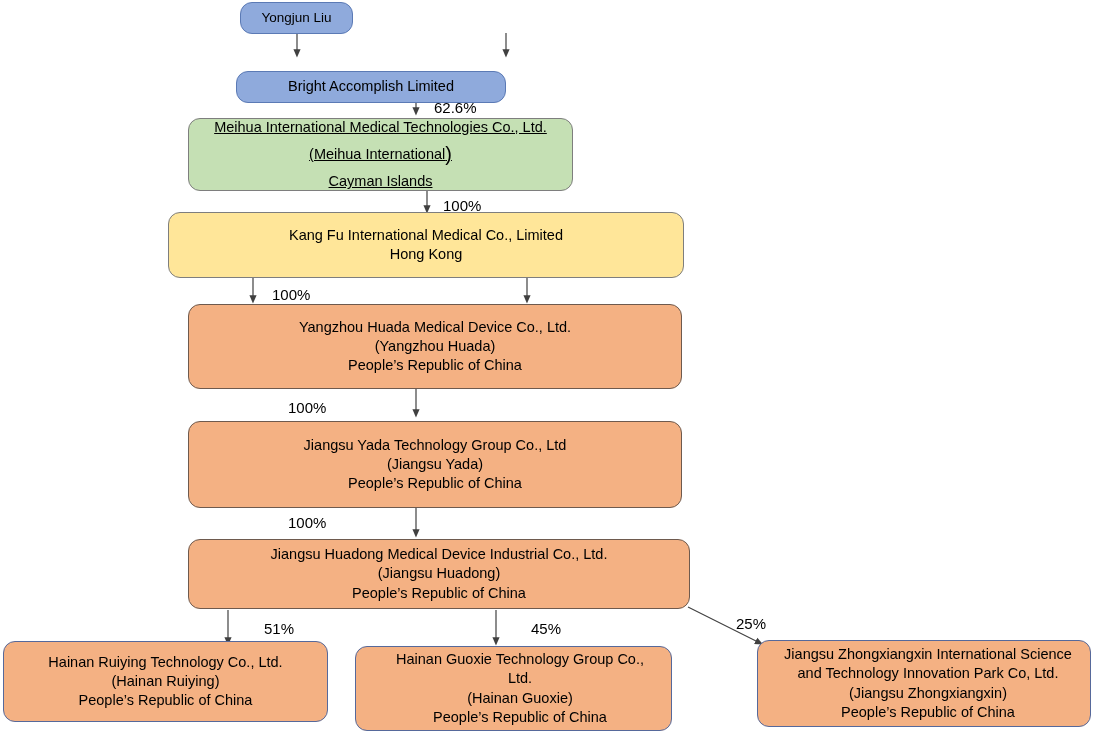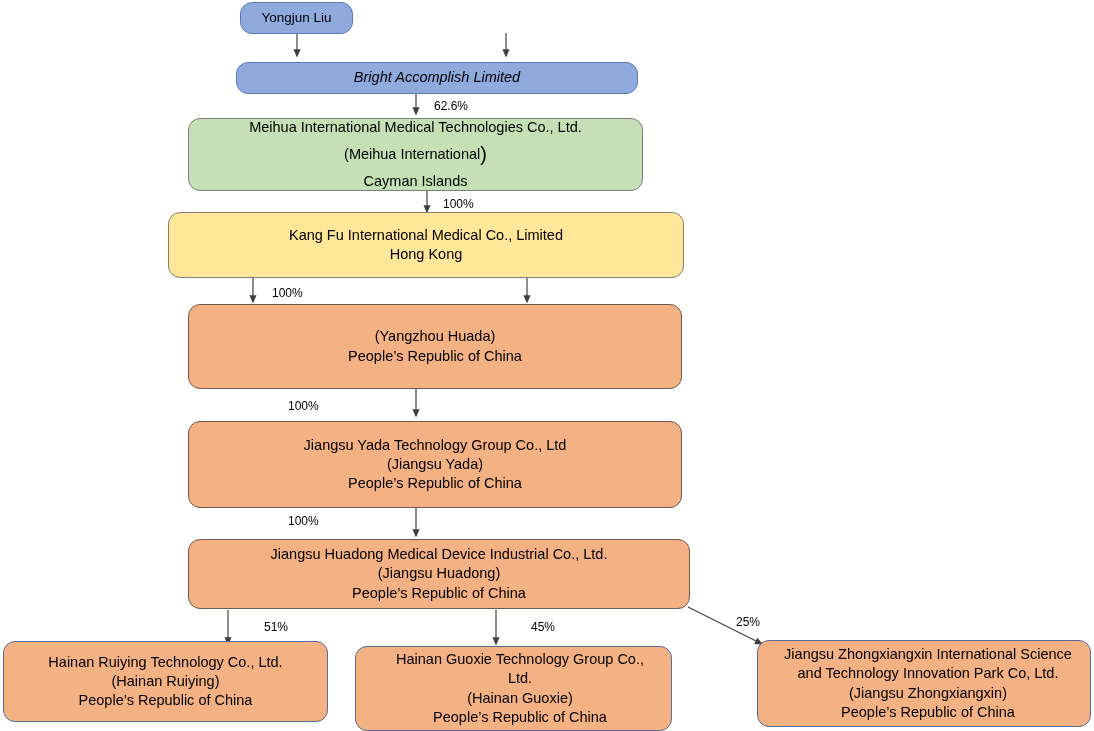--- a/index.html
+++ b/index.html
@@ -79,21 +79,21 @@
   .node-cayman .line.spaced {
     margin: 4px 0;
   }
   .node-hk .line,
   .node-prc .line,
   .node-prc-blue .line {
     margin: 0;
   }
   .edge-label {
     position: absolute;
-    font-size: 12px;
+    font-size: 15px;
     color: #000000;
     white-space: nowrap;
   }
   .paren-big {
     font-size: 20px;
     line-height: 0;
     vertical-align: -2px;
   }
 </style>
 </head>
@@ -129,36 +129,37 @@
     <line x1="496" y1="610" x2="496" y2="642" stroke="#404040" stroke-width="1.2" marker-end="url(#arrowhead)"></line>
 
     <line x1="688" y1="607" x2="760" y2="643" stroke="#404040" stroke-width="1.2" marker-end="url(#arrowhead)"></line>
   </svg>
 
   <div class="node node-person" style="left:240px; top:2px; width:113px; height:32px;">
     <span class="line">Yongjun Liu</span>
   </div>
 
 
-  <div class="node node-holding" style="left:236px; top:62px; width:402px; height:32px;font-style:italic;">
+  <div class="node node-holding" style="left:236px; top:71px; width:270px; height:32px;">
     <span class="line">Bright Accomplish Limited</span>
   </div>
 
-  <div class="node node-cayman" style="left:188px; top:118px; width:455px; height:73px;">
+  <div class="node node-cayman" style="left:188px; top:118px; width:385px; height:73px;text-decoration:underline;">
     <span class="line spaced">Meihua International Medical Technologies Co., Ltd.</span>
     <span class="line spaced">(Meihua International<span class="paren-big">)</span></span>
     <span class="line spaced">Cayman Islands</span>
   </div>
 
   <div class="node node-hk" style="left:168px; top:212px; width:516px; height:66px;">
     <span class="line">Kang Fu International Medical Co., Limited</span>
     <span class="line">Hong Kong</span>
   </div>
 
   <div class="node node-prc" style="left:188px; top:304px; width:494px; height:85px;">
+    <span class="line">Yangzhou Huada Medical Device Co., Ltd.</span>
     <span class="line">(Yangzhou Huada)</span>
     <span class="line">People’s Republic of China</span>
   </div>
 
   <div class="node node-prc" style="left:188px; top:421px; width:494px; height:87px;">
     <span class="line">Jiangsu Yada Technology Group Co., Ltd</span>
     <span class="line">(Jiangsu Yada)</span>
     <span class="line">People’s Republic of China</span>
   </div>
 

